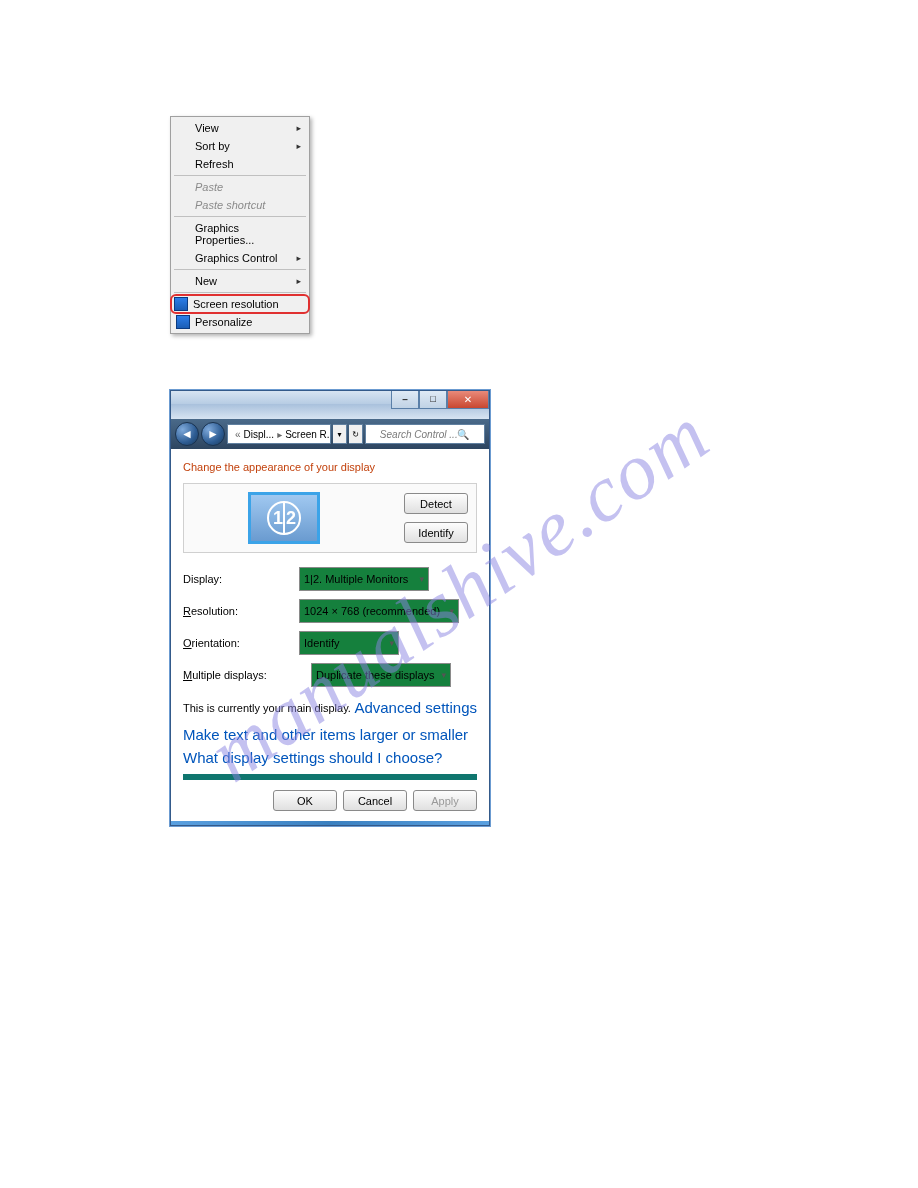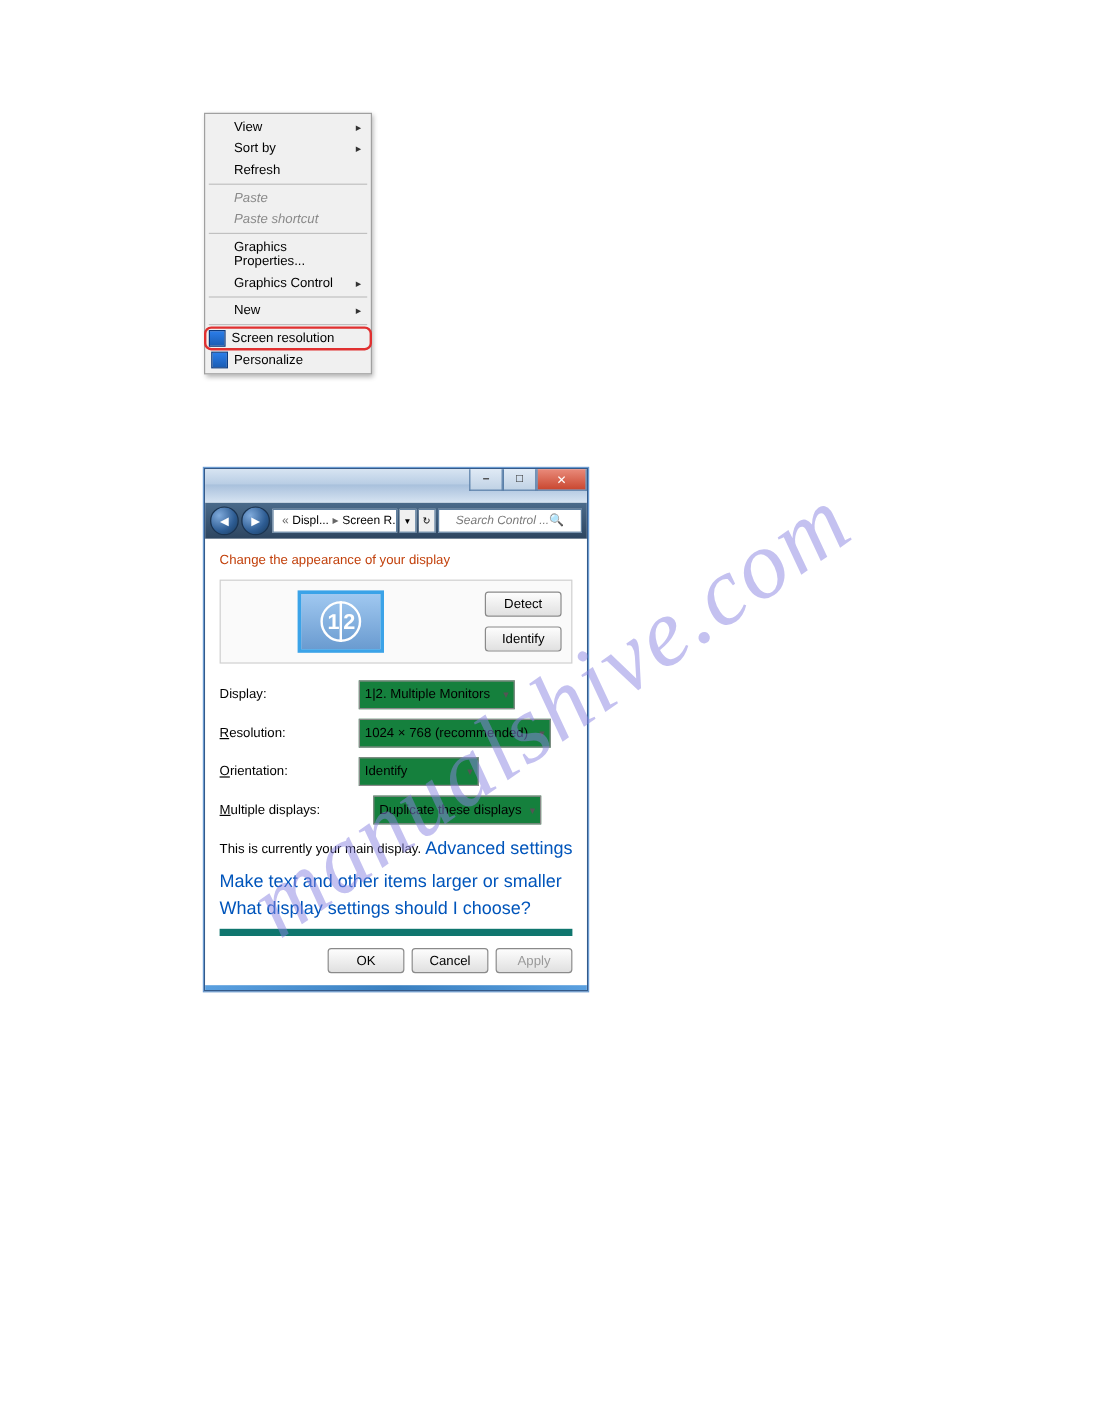--- a/index.html
+++ b/index.html
@@ -24,21 +24,21 @@
     font-style: italic;
     font-family: Georgia, serif;
     pointer-events: none;
     z-index: 100;
     letter-spacing: 2px;
   }
 
   
   .context-menu {
     position: absolute;
-    top: 94px;
+    top: 116px;
     left: 170px;
     width: 140px;
     background: #f0f0f0;
     border: 1px solid #a0a0a0;
     box-shadow: 2px 2px 4px rgba(0,0,0,0.3);
     padding: 2px;
   }
   .cm-item {
     display: flex;
     align-items: center;

